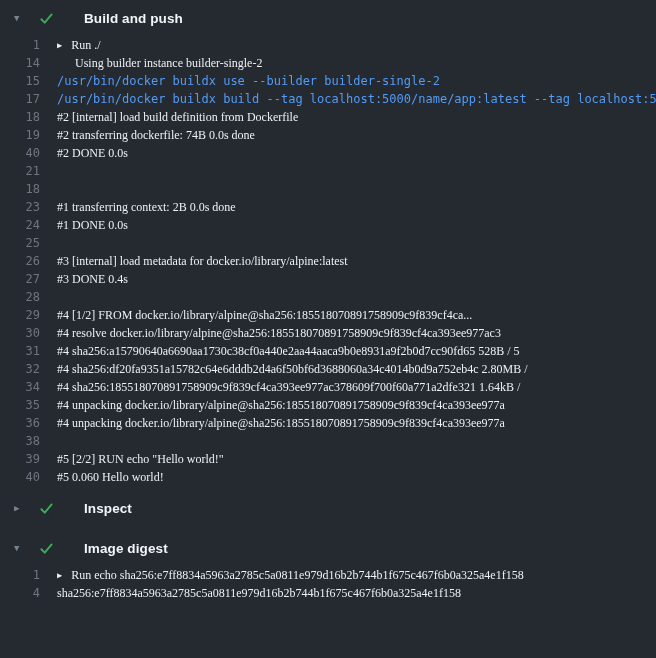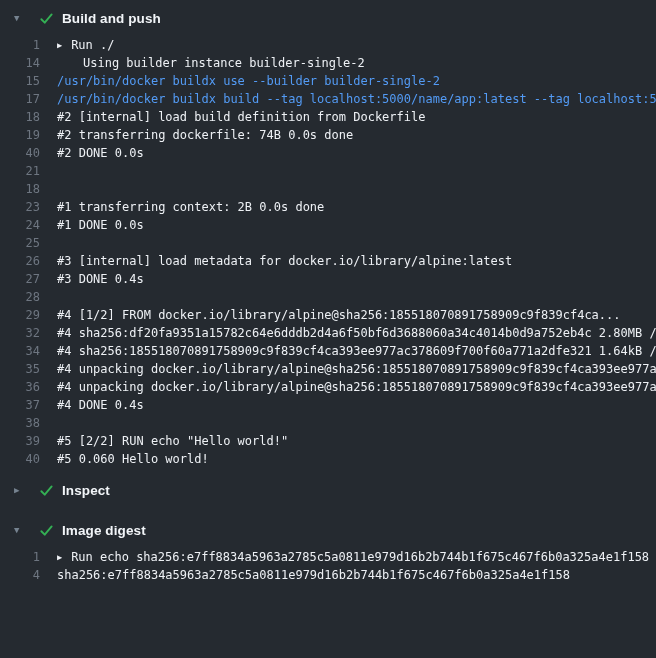--- a/index.html
+++ b/index.html
@@ -37,21 +37,21 @@
   .check{
     margin-left:10px;
     width:16px;
     height:16px;
     flex:none;
     display:flex;
     align-items:center;
     justify-content:center;
   }
   .title{
-    margin-left:8px;
+    margin-left:30px;
     font-family:"Liberation Sans","DejaVu Sans",sans-serif;
     font-size:13.5px;
     font-weight:700;
     color:var(--header-fg);
     letter-spacing:.1px;
   }
   .section-body{padding-bottom:4px;}
   .log-line{
     display:flex;
     height:18px;
@@ -65,40 +65,40 @@
     text-align:right;
     color:var(--num-fg);
     cursor:pointer;
   }
   .lc{
     padding-left:17px;
     flex:none;
     white-space:pre;
   }
   .t-command .lc{color:var(--cmd-fg);font-weight:400;}
-  .t-plain .lc, .t-run .lc{color:var(--plain-fg);}
+  .t-plain .lc, .t-run .lc{color:var(--plain-fg);font-family:Liberation Serif, serif;}
   .tri{
     display:none;
     color:var(--plain-fg);
     font-size:8.5px;
     padding-left:17px;
     flex:none;
     cursor:pointer;
   }
   .t-run .tri{display:block;}
   .t-run .lc{padding-left:9px;}
   .line-icon{
     display:none;
     width:14px;
     height:14px;
     margin:2px 4px 0 17px;
     flex:none;
   }
   .has-icon .line-icon{display:block;}
-  .has-icon .lc{padding-left:0;margin-left:8px;}
+  .has-icon .lc{padding-left:0;}
 </style>
 </head>
 <body>
 
 <div class="log-root">
   <div class="log-section">
     <div class="section-header">
       <span class="chev">▼</span>
       <span class="check">
         <svg viewBox="0 0 16 16" width="15" height="15" aria-hidden="true">
@@ -215,21 +215,33 @@
     <span class="lc"></span>
   </div>
 
   <div class="log-line t-plain">
     <span class="ln">29</span>
     
     
     <span class="lc">#4 [1/2] FROM docker.io/library/alpine@sha256:185518070891758909c9f839cf4ca...</span>
   </div>
 
-
+  <div class="log-line t-plain">
+    <span class="ln">30</span>
+    
+    
+    <span class="lc">#4 resolve docker.io/library/alpine@sha256:185518070891758909c9f839cf4ca393ee977ac3</span>
+  </div>
+
+  <div class="log-line t-plain">
+    <span class="ln">31</span>
+    
+    
+    <span class="lc">#4 sha256:a15790640a6690aa1730c38cf0a440e2aa44aaca9b0e8931a9f2b0d7cc90fd65 528B / 5</span>
+  </div>
 
   <div class="log-line t-plain">
     <span class="ln">32</span>
     
     
     <span class="lc">#4 sha256:df20fa9351a15782c64e6dddb2d4a6f50bf6d3688060a34c4014b0d9a752eb4c 2.80MB /</span>
   </div>
 
 
   <div class="log-line t-plain">
@@ -246,26 +258,20 @@
     <span class="lc">#4 unpacking docker.io/library/alpine@sha256:185518070891758909c9f839cf4ca393ee977a</span>
   </div>
 
   <div class="log-line t-plain">
     <span class="ln">36</span>
     
     
     <span class="lc">#4 unpacking docker.io/library/alpine@sha256:185518070891758909c9f839cf4ca393ee977a</span>
   </div>
 
-  <div class="log-line t-plain">
-    <span class="ln">37</span>
-    
-    
-    <span class="lc">#4 DONE 0.4s</span>
-  </div>
 
   <div class="log-line t-plain">
     <span class="ln">38</span>
     
     
     <span class="lc"></span>
   </div>
 
   <div class="log-line t-plain">
     <span class="ln">39</span>

